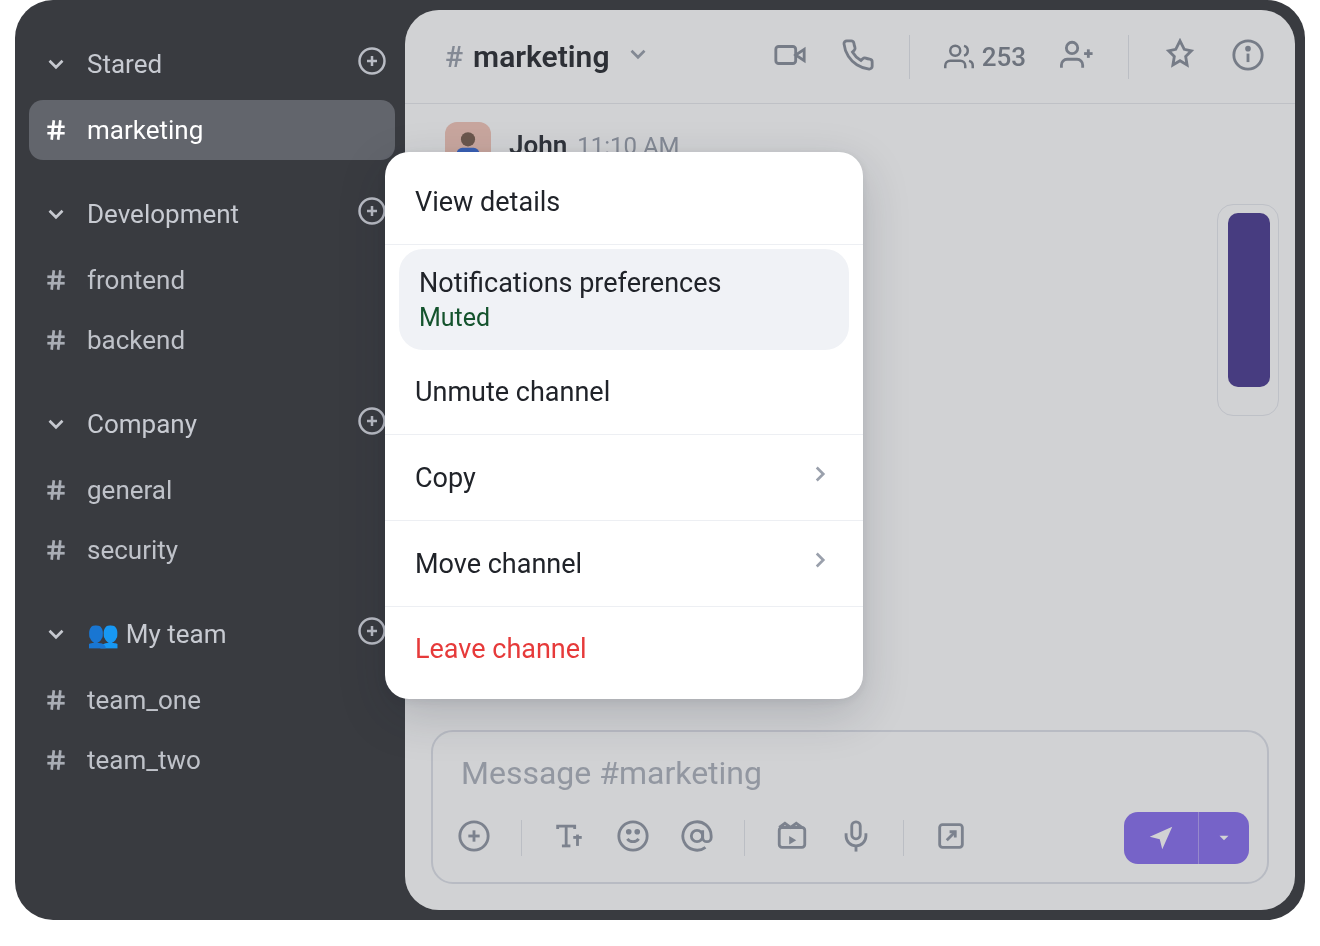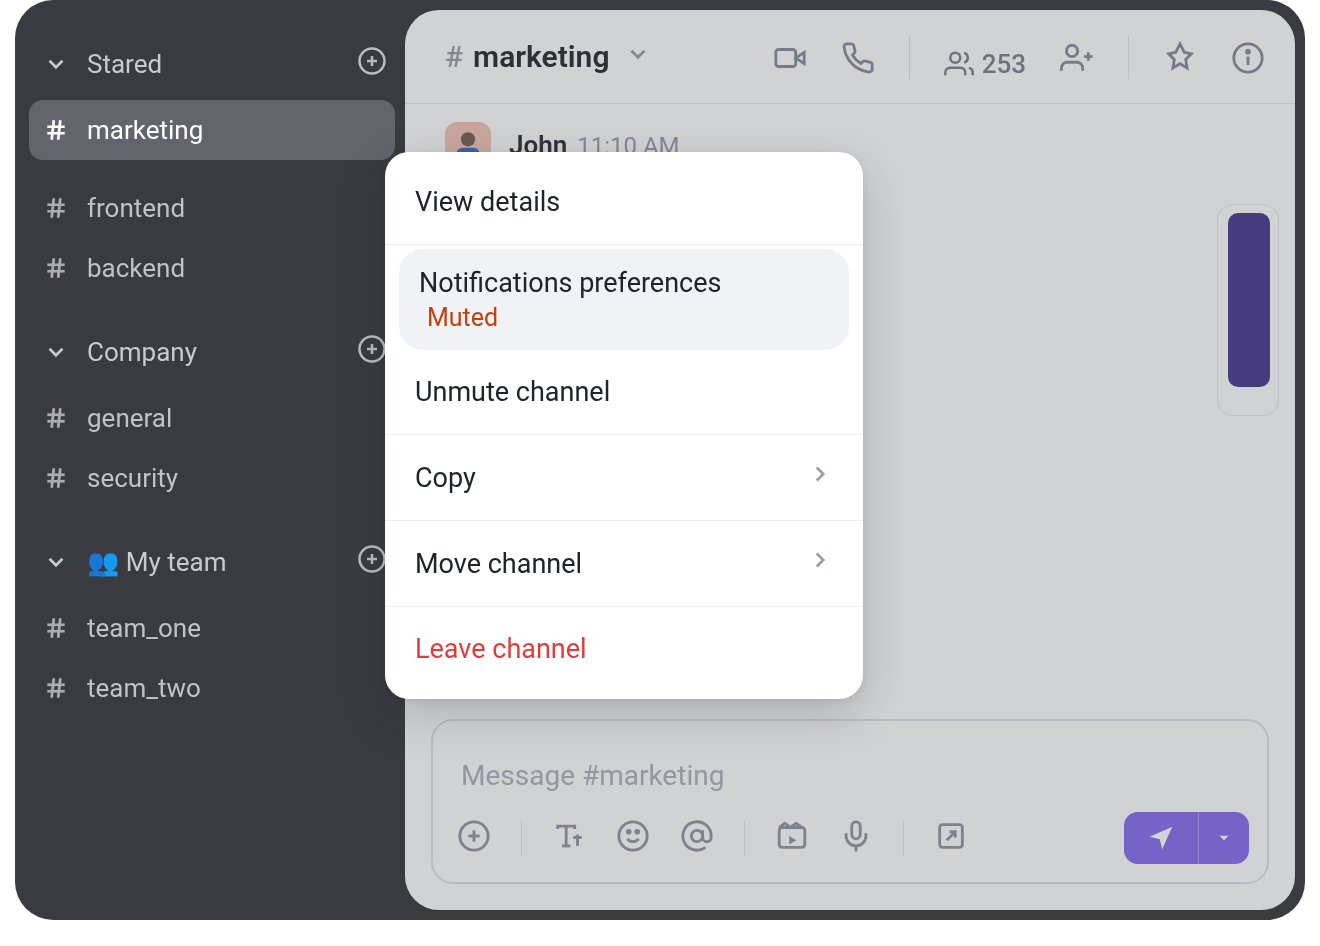--- a/index.html
+++ b/index.html
@@ -111,21 +111,21 @@
     gap: 10px;
     font-size: 30px;
     font-weight: 600;
     color:#2b2d33;
   }
   .chan-title .hash{ color:#9aa0ac; font-weight:500;}
   .chan-title .dd{ color:#9aa0ac; margin-left:6px;}
   .header-spacer{ flex:1; }
   .header-icons{
     display:flex;
-    align-items:flex-end;
+    align-items:center;
     gap: 34px;
     color:#8a909c;
   }
   .member-count{
     display:flex;
     align-items:center;
     gap:8px;
     color:#7e848f;
     font-size: 26px;
     font-weight:500;
@@ -171,23 +171,23 @@
   }
 
   .composer{
     margin: 0 26px 26px 26px;
     border: 2px solid #dfe2e9;
     border-radius: 22px;
     z-index:1;
     background:#fff;
   }
   .composer-input{
-    padding: 38px 28px 10px 28px;
+    padding: 22px 28px 10px 28px;
     color:#aeb3bd;
-    font-size:28px;
+    font-size:32px;
   }
   .composer-toolbar{
     display:flex;
     align-items:center;
     padding: 10px 18px 18px 24px;
     gap: 30px;
     color:#9198a4;
   }
   .composer-toolbar .tvr{ width:1px;height:36px;background:#e3e6eb; }
   .composer-toolbar .spacer{ flex:1;}
@@ -227,24 +227,23 @@
     height:1px;background:#edeff3;margin:4px 0;
   }
   .menu .row.hl{
     background:#f0f2f6;
     margin: 4px 14px;
     padding: 18px 20px;
     display:block;
     border-radius:24px;
   }
   .menu .row.hl .sub{
-    color:#c2410c;
+    color:#14532d;
     font-size:25px;
     margin-top:4px;
-    margin-left:8px;
   }
   .menu .row .arrow{ margin-left:auto; color:#9aa0ac;}
   .menu .row.danger{ color:#e63a3a; }
 
   
   .i20{ width:26px;height:26px; }
   .i24{ width:30px;height:30px; }
   .i28{ width:34px;height:34px; }
 </style>
 </head>
@@ -276,20 +275,35 @@
             <line x1="4" y1="15" x2="20" y2="15"></line>
             <line x1="10" y1="3" x2="8" y2="21"></line>
             <line x1="16" y1="3" x2="14" y2="21"></line>
           </svg>
       </span>
       <span class="label">marketing</span>
     </div>
 
     <div class="spacer-sm"></div>
 
+    <div class="group-header">
+      <span class="chev">
+        <svg class="i20" viewBox="0 0 24 24" fill="none" stroke="currentColor" stroke-width="2.5">
+            <polyline points="6 9 12 15 18 9"></polyline>
+          </svg>
+      </span>
+      <span class="title">Development</span>
+      <span class="plus">
+        <svg class="i24" viewBox="0 0 24 24" fill="none" stroke="currentColor" stroke-width="2">
+            <circle cx="12" cy="12" r="10"></circle>
+            <line x1="12" y1="8" x2="12" y2="16"></line>
+            <line x1="8" y1="12" x2="16" y2="12"></line>
+          </svg>
+      </span>
+    </div>
     <div class="channel-item">
       <span class="ico">
         <svg class="i20" viewBox="0 0 24 24" fill="none" stroke="currentColor" stroke-width="2.5">
             <line x1="4" y1="9" x2="20" y2="9"></line>
             <line x1="4" y1="15" x2="20" y2="15"></line>
             <line x1="10" y1="3" x2="8" y2="21"></line>
             <line x1="16" y1="3" x2="14" y2="21"></line>
           </svg>
       </span>
       <span class="label">frontend</span>

